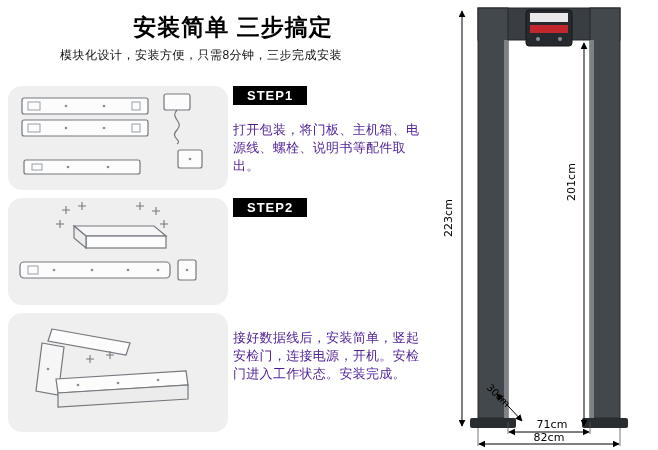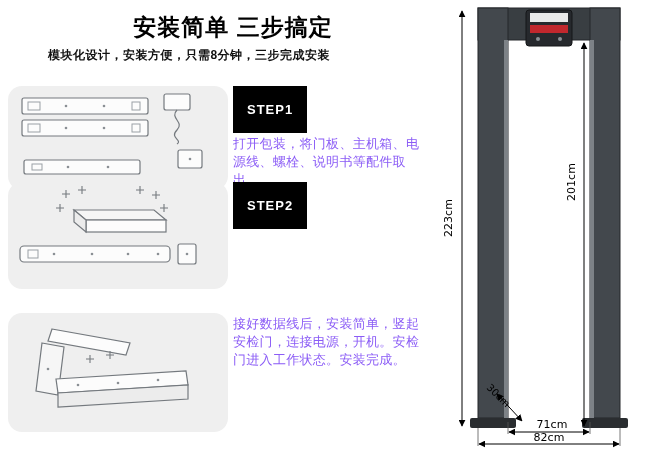--- a/index.html
+++ b/index.html
@@ -1,30 +1,30 @@
 <!DOCTYPE html>
 <html><head>
   <meta charset="utf-8">
   <style>
     html,body{margin:0;padding:0;}
     body{width:658px;height:450px;background:#ffffff;font-family:"Liberation Sans","DejaVu Sans",sans-serif;}
     .canvas{position:relative;width:658px;height:450px;overflow:hidden;background:#ffffff;}
     
     .left{position:absolute;left:0;top:0;width:435px;height:450px;}
     .title{position:absolute;left:0;top:12px;width:378px;text-align:center;font-size:23px;font-weight:bold;color:#000;letter-spacing:1px;margin-left:44px;}
-    .subtitle{position:absolute;left:0;top:47px;width:378px;text-align:center;font-size:12px;font-weight:bold;color:#111;letter-spacing:0.5px;}
+    .subtitle{position:absolute;left:12px;top:47px;width:378px;text-align:center;font-size:12px;font-weight:normal;color:#111;letter-spacing:0.5px;}
     .step{position:absolute;left:8px;width:420px;}
     .step-1{top:86px;height:104px;}
-    .step-2{top:182px;height:107px;}
+    .step-2{top:198px;height:107px;}
     .step-3{top:313px;height:119px;}
     .step-ill{position:absolute;left:0;top:0;background:#efefef;border-radius:14px;}
     .step-ill svg{display:block;}
     .step-content{position:absolute;left:225px;top:0;width:196px;}
-    .step-badge{display:inline-block;background:#000;color:#fff;font-weight:bold;font-size:13px;padding:16px 14px;letter-spacing:1px;}
-    .step-text{margin-top:2px;font-size:13px;line-height:18px;color:#8b5cf6;letter-spacing:0.3px;}
+    .step-badge{display:inline-block;background:#000;color:#fff;font-weight:bold;font-size:13px;padding:2px 14px;letter-spacing:1px;}
+    .step-text{margin-top:16px;font-size:13px;line-height:18px;color:#4c1d95;letter-spacing:0.3px;}
     
     .right{position:absolute;left:440px;top:0;width:218px;height:450px;}
     svg text{font-family:"DejaVu Sans","Liberation Sans",sans-serif;}
   </style>
 </head>
 <body>
 
 <div class="canvas">
 
   <div class="left">

